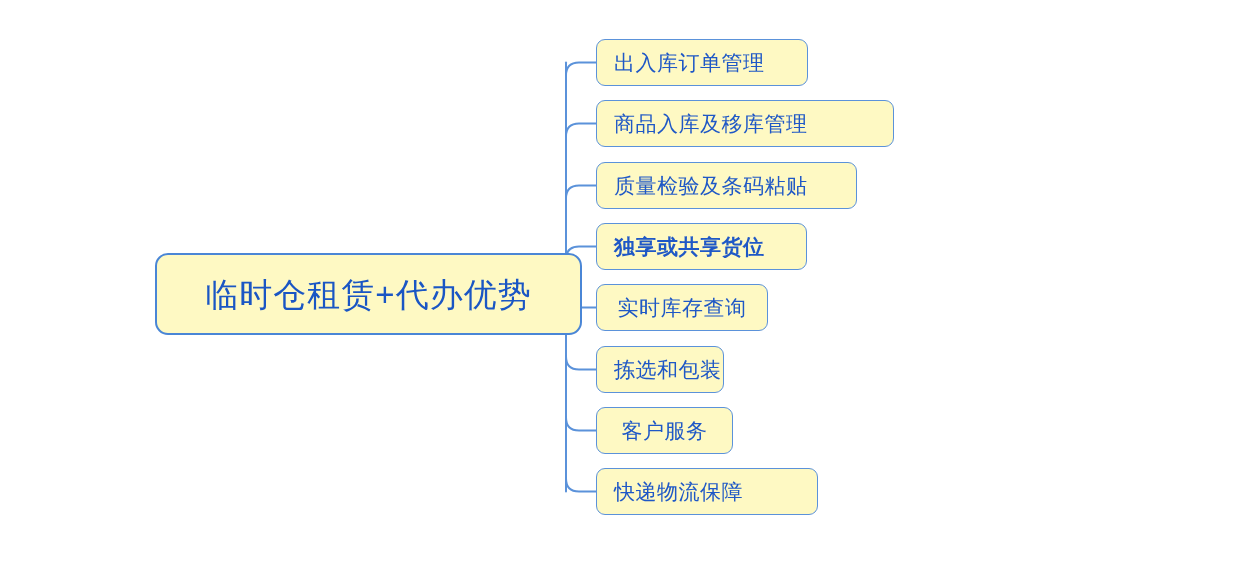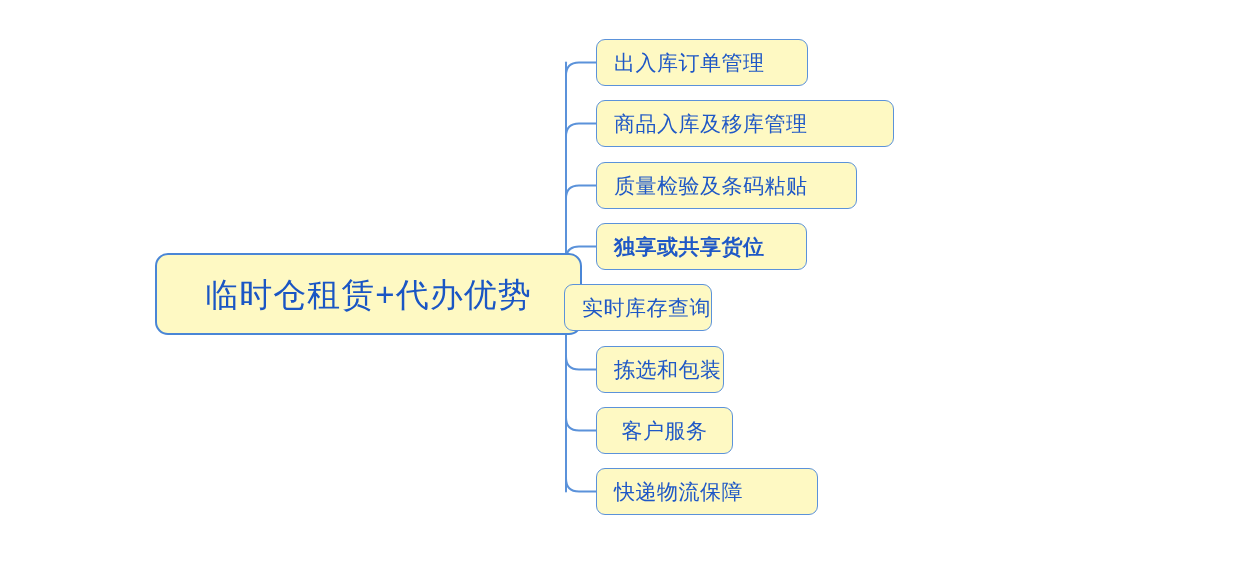--- a/index.html
+++ b/index.html
@@ -93,21 +93,21 @@
       </div>
       <div class="node child-node" style="left: 596px; top: 100px; width: 298px;">
         <span class="node-label">商品入库及移库管理</span>
       </div>
       <div class="node child-node" style="left: 596px; top: 162px; width: 261px;">
         <span class="node-label">质量检验及条码粘贴</span>
       </div>
       <div class="node child-node" style="left: 596px; top: 223px; width: 211px; font-weight: bold;">
         <span class="node-label">独享或共享货位</span>
       </div>
-      <div class="node child-node" style="left: 564px; top: 284px; width: 148px;">
+      <div class="node child-node" style="left: 596px; top: 284px; width: 172px; justify-content: center;">
         <span class="node-label">实时库存查询</span>
       </div>
       <div class="node child-node" style="left: 596px; top: 346px; width: 128px;">
         <span class="node-label">拣选和包装</span>
       </div>
       <div class="node child-node" style="left: 596px; top: 407px; width: 137px; justify-content: center;">
         <span class="node-label">客户服务</span>
       </div>
       <div class="node child-node" style="left: 596px; top: 468px; width: 222px;">
         <span class="node-label">快递物流保障</span>

